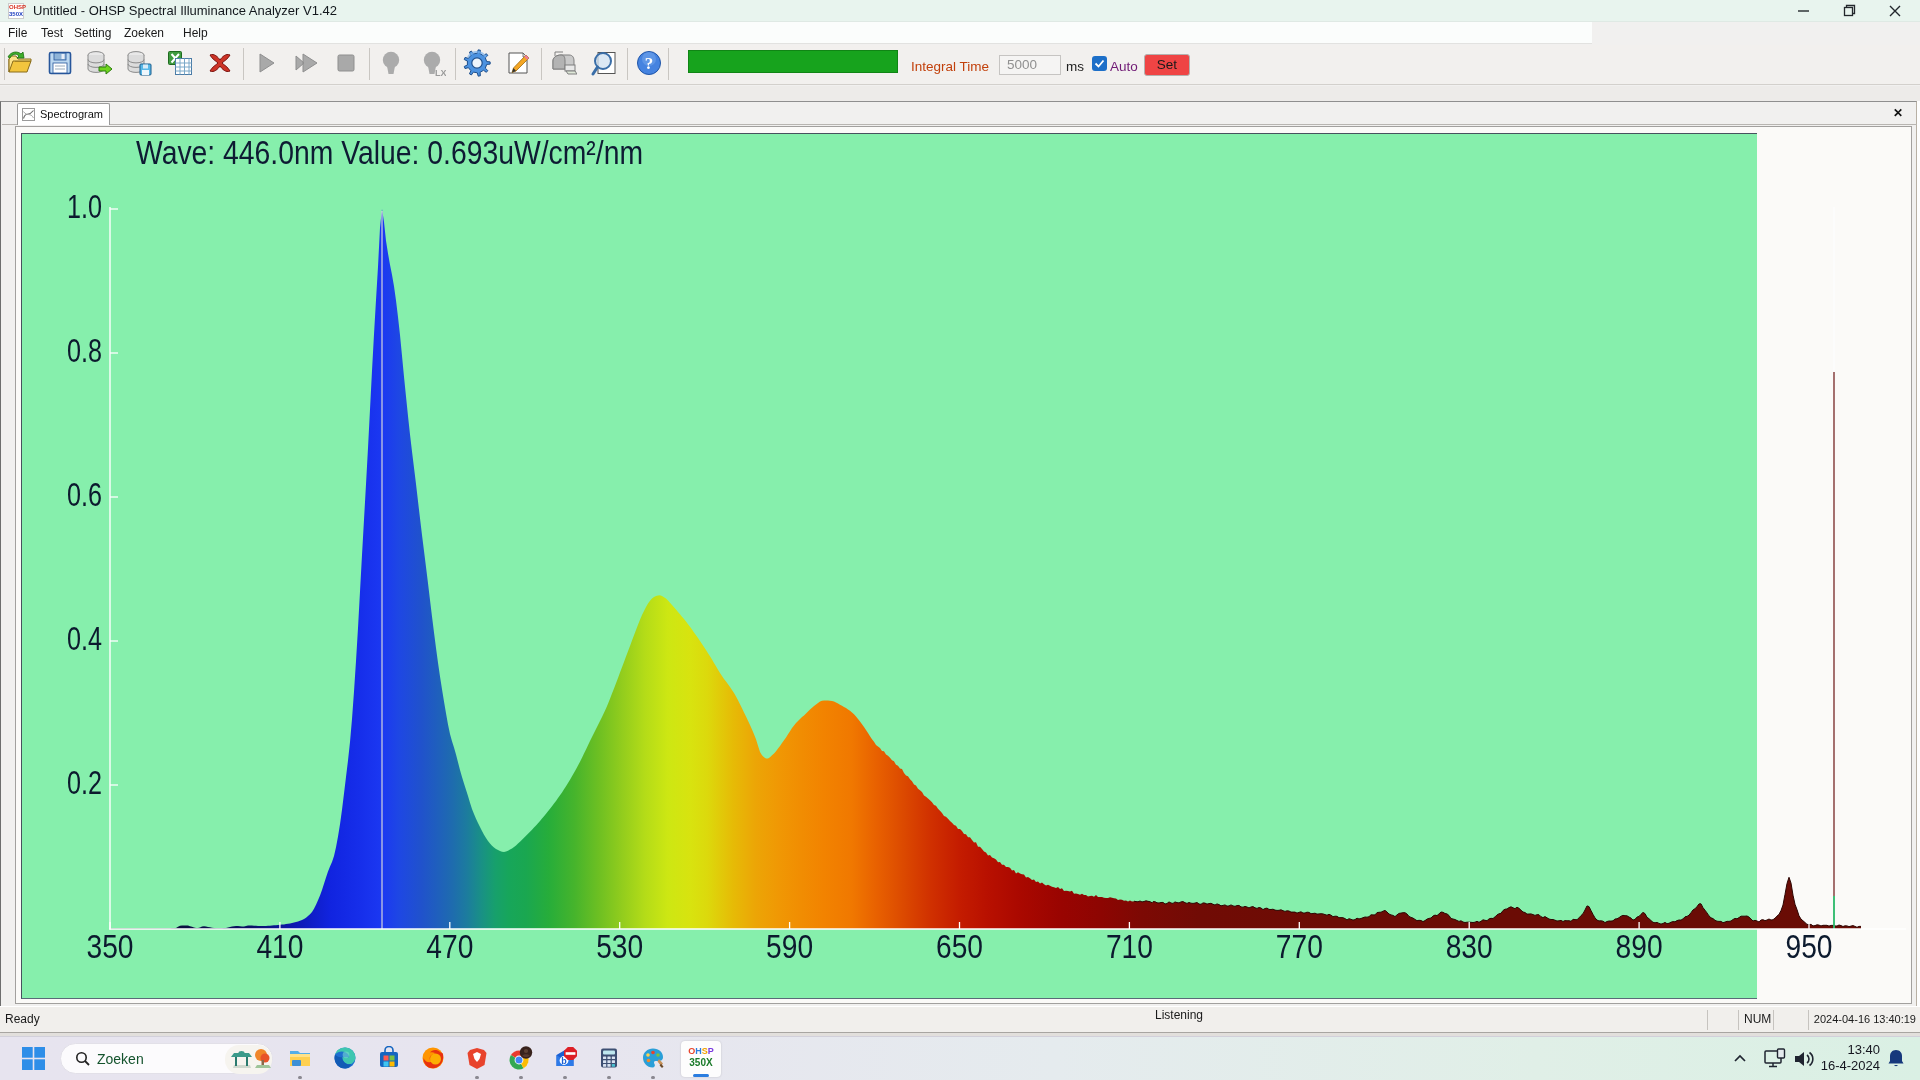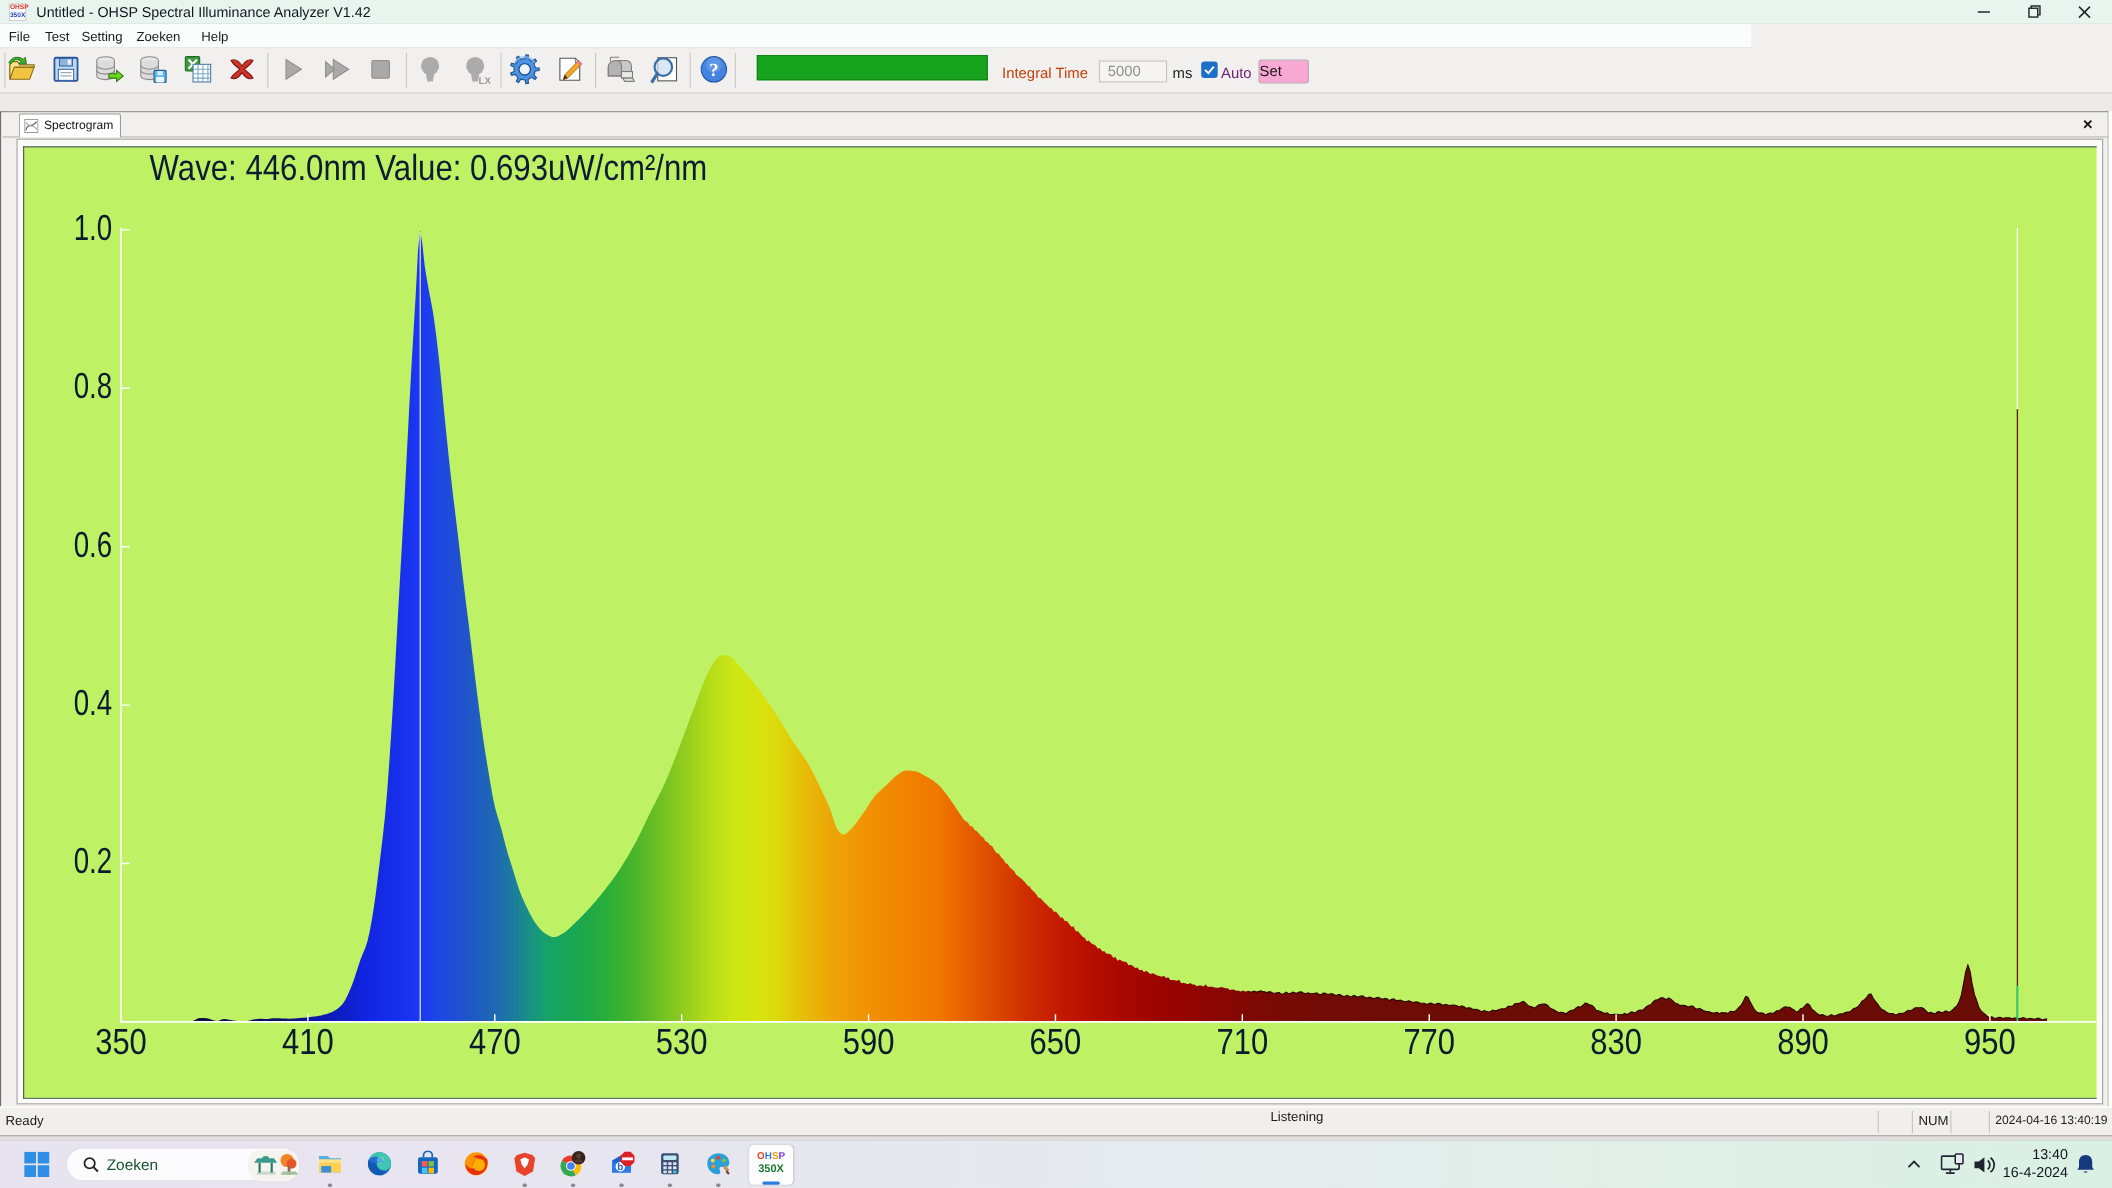--- a/index.html
+++ b/index.html
@@ -8,21 +8,21 @@
 #menubar span{position:absolute;top:4px;font-size:12px;color:#1a1a1a}
 #toolbar{position:absolute;left:0;top:45px;width:1920px;height:40px;background:#f2f0ee;border-bottom:1px solid #d3d0cc}
 .ti{position:absolute;top:4px}
 .tsep{position:absolute;top:3px;width:1px;height:32px;background:#c9c6c2}
 #strip2{position:absolute;left:0;top:86px;width:1920px;height:15px;background:#edebe9}
 #mdi{position:absolute;left:0;top:101px;width:1917px;height:905px;background:#f1f0ef;border-top:1px solid #8f8f8f;border-left:1px solid #6e6e6e;border-right:1px solid #b8b0a4}
 #tab{position:absolute;left:17px;top:103px;width:93px;height:22px;background:#fff;border:1px solid #9a9a9a;border-bottom:none;border-radius:2px 2px 0 0;font-size:11px;color:#111;padding:4px 0 0 22px}
 #tabline{position:absolute;left:2px;top:124px;width:1916px;height:1px;background:#b8b5b1}
 #tabx{position:absolute;left:1893px;top:106px;font-size:12px;color:#111;font-weight:bold}
 #frame{position:absolute;left:15px;top:126px;width:1897px;height:878px;background:#fbfaf8;border:1px solid #a2a09e}
-#chart{position:absolute;left:21px;top:133px;width:1885px;height:866px;border-left:1px solid #47525e;border-top:1px solid #47525e;border-bottom:1px solid #5a6a78;background:#bef264}
+#chart{position:absolute;left:21px;top:133px;width:1736px;height:866px;border-left:1px solid #47525e;border-top:1px solid #47525e;border-bottom:1px solid #5a6a78;background:#86efac}
 #statusbar{position:absolute;left:0;top:1006px;width:1920px;height:26px;background:#f1efec;border-top:1px solid #fff;font-size:12px;color:#1a1a1a}
 #statusbar .sep{position:absolute;top:3px;width:1px;height:20px;background:#c6c3bf}
 #winbottom{position:absolute;left:0;top:1032px;width:1920px;height:4px;background:#e2dfdc;border-top:1px solid #a8a5a1}
 #taskbar{position:absolute;left:0;top:1036px;width:1920px;height:44px;background:linear-gradient(90deg,#e7e4ef 0%,#e7e5ef 30%,#e5ebee 55%,#e0efe7 80%,#daf0e4 100%);border-top:1px solid #d2d0da}
 .tk{position:absolute}
 .dot{position:absolute;top:39px;width:4px;height:3px;border-radius:2px;background:#8a8890}
 .ax{font-family:"Liberation Sans",sans-serif;font-size:33px;fill:#0c1a2e}
 .ttl{font-family:"Liberation Sans",sans-serif;font-size:33px;fill:#0e1b33}
 #searchpill{position:absolute;left:60px;top:6px;width:213px;height:31px;background:#fcfbfd;border:1px solid #e2e0e8;border-radius:16px}
 .wbtn{position:absolute;top:0;width:34px;height:22px}
@@ -150,21 +150,21 @@
     <div class="tsep" style="left:668px"></div>
   <div style="position:absolute;left:688px;top:5px;width:210px;height:23px;background:#17a31d;border:1px solid #108515"></div>
   <div style="position:absolute;left:911px;top:14px;font-size:13.5px;color:#c2410c">Integral Time</div>
   <div style="position:absolute;left:999px;top:10px;width:62px;height:20px;background:#f5f4f3;border:1px solid #c6c4c2;font-size:13.5px;color:#909090;padding:1px 0 0 7px">5000</div>
   <div style="position:absolute;left:1066px;top:14px;font-size:13.5px;color:#1f1f1f">ms</div>
   <div style="position:absolute;left:1092px;top:11px;width:15px;height:15px;background:#1d6fc8;border-radius:3px"></div>
   <svg style="position:absolute;left:1092px;top:11px" width="15" height="15" viewBox="0 0 15 15">
       <path d="M3.5 7.5 L6.5 10.5 L11.5 4.5" fill="none" stroke="#fff" stroke-width="1.8"></path>
     </svg>
   <div style="position:absolute;left:1110px;top:14px;font-size:13.5px;color:#701a75">Auto</div>
-  <div style="position:absolute;left:1144px;top:9px;width:46px;height:22px;background:#f9a8d4;border:1px solid #b3b1af;border-radius:3px;font-size:13.5px;color:#1a1a1a;padding-top:2px">Set</div>
+  <div style="position:absolute;left:1144px;top:9px;width:46px;height:22px;background:#ef4444;border:1px solid #b3b1af;border-radius:3px;font-size:13.5px;color:#1a1a1a;text-align:center;padding-top:2px">Set</div>
 </div>
 
 <div id="strip2"></div>
 <div id="mdi"></div>
 <div id="tabline"></div>
 <div id="tab"><svg style="position:absolute;left:4px;top:4px" width="13" height="13" viewBox="0 0 13 13">
       <rect x="0.5" y="0.5" width="12" height="12" fill="#fff" stroke="#9a9a9a"></rect>
       <path d="M1.5 10.5 C3.5 3 6 9.5 11.5 2.5" fill="none" stroke="#6a6a6a" stroke-width="1.1"></path>
       <path d="M1.5 3.5 C5 9 8.5 4 11.5 10" fill="none" stroke="#a8a8a8" stroke-width="1"></path>
     </svg>Spectrogram</div>

